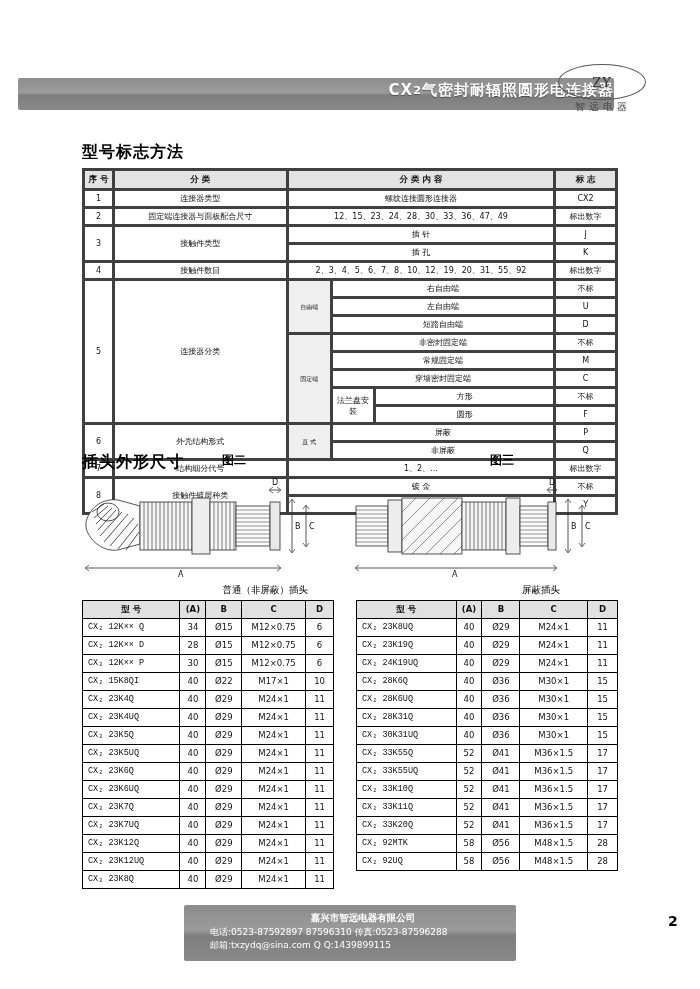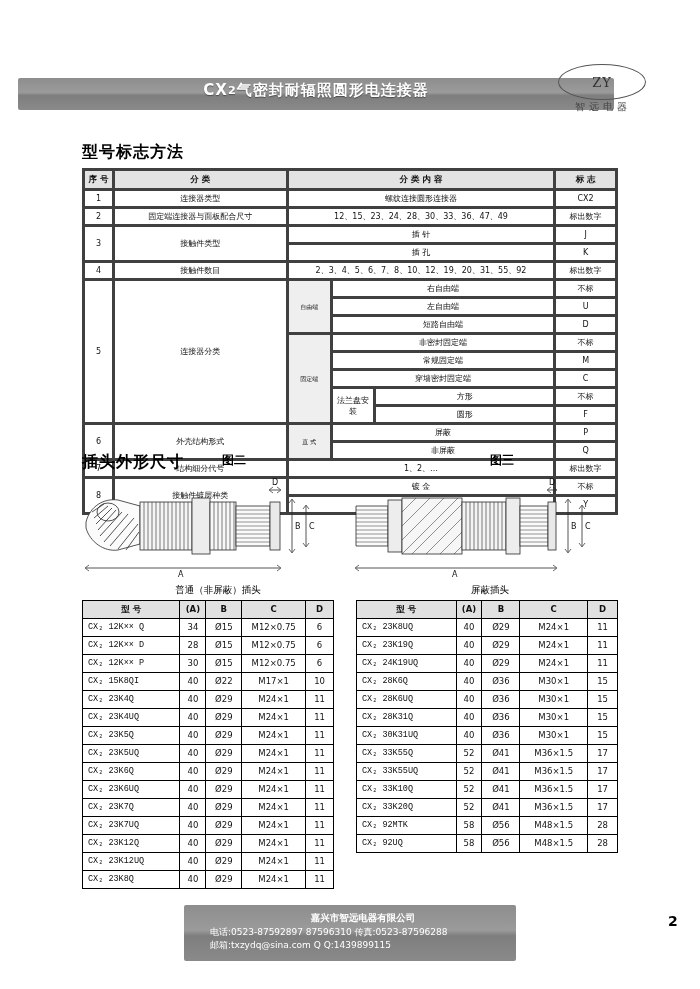--- a/index.html
+++ b/index.html
@@ -14,21 +14,21 @@
   .page{position:relative;width:700px;height:989px;}
 
   
   .banner{
     position:absolute;left:18px;top:78px;width:596px;height:32px;
     background:linear-gradient(to bottom,#8d8d8d 0%,#9b9b9b 45%,#7e7e7e 55%,#8a8a8a 100%);
     border-radius:2px;
   }
   .banner-title{
     position:absolute;left:0;top:0;width:596px;height:24px;
-    display:flex;align-items:center;justify-content:center;
+    display:flex;align-items:center;justify-content:flex-end;
     color:#fff;font-size:15px;font-weight:bold;letter-spacing:1px;
     text-shadow:0 1px 1px rgba(0,0,0,.4);
   }
 
   .logo{
     position:absolute;left:540px;top:64px;width:150px;height:58px;
   }
   .logo-oval{
     position:absolute;left:18px;top:0px;width:86px;height:34px;
     border:1px solid #555;border-radius:50%;
@@ -66,21 +66,21 @@
   .figlabel{
     position:absolute;font-size:12px;font-weight:bold;color:#000;padding-left:16px;
   }
   #fig2lab{left:206px;top:452px;}
   #fig3lab{left:474px;top:452px;}
 
   .drawbox{position:absolute;}
   #draw1{left:78px;top:472px;width:260px;height:110px;}
   #draw2{left:352px;top:472px;width:260px;height:110px;}
 
-  .capt{position:absolute;font-size:9.5px;color:#000;text-align:center;}
+  .capt{position:absolute;font-size:9.5px;color:#000;text-align:right;}
   #cap1{left:128px;top:584px;width:180px;}
   #cap2{left:420px;top:584px;width:140px;}
 
   
   .dimtbl{
     position:absolute;font-size:8.5px;
   }
   #dt-left{left:82px;top:600px;width:252px;}
   #dt-right{left:356px;top:600px;width:262px;}
   .dimtbl td{
@@ -599,20 +599,27 @@
           <td>17</td>
         </tr>
       <tr>
           <td class="model">CX₂ 33K10Q</td>
           <td>52</td>
           <td>Ø41</td>
           <td>M36×1.5</td>
           <td>17</td>
         </tr>
       <tr>
+          <td class="model">CX₂ 33K11Q</td>
+          <td>52</td>
+          <td>Ø41</td>
+          <td>M36×1.5</td>
+          <td>17</td>
+        </tr>
+      <tr>
           <td class="model">CX₂ 33K20Q</td>
           <td>52</td>
           <td>Ø41</td>
           <td>M36×1.5</td>
           <td>17</td>
         </tr>
       <tr>
           <td class="model">CX₂ 92MTK</td>
           <td>58</td>
           <td>Ø56</td>

